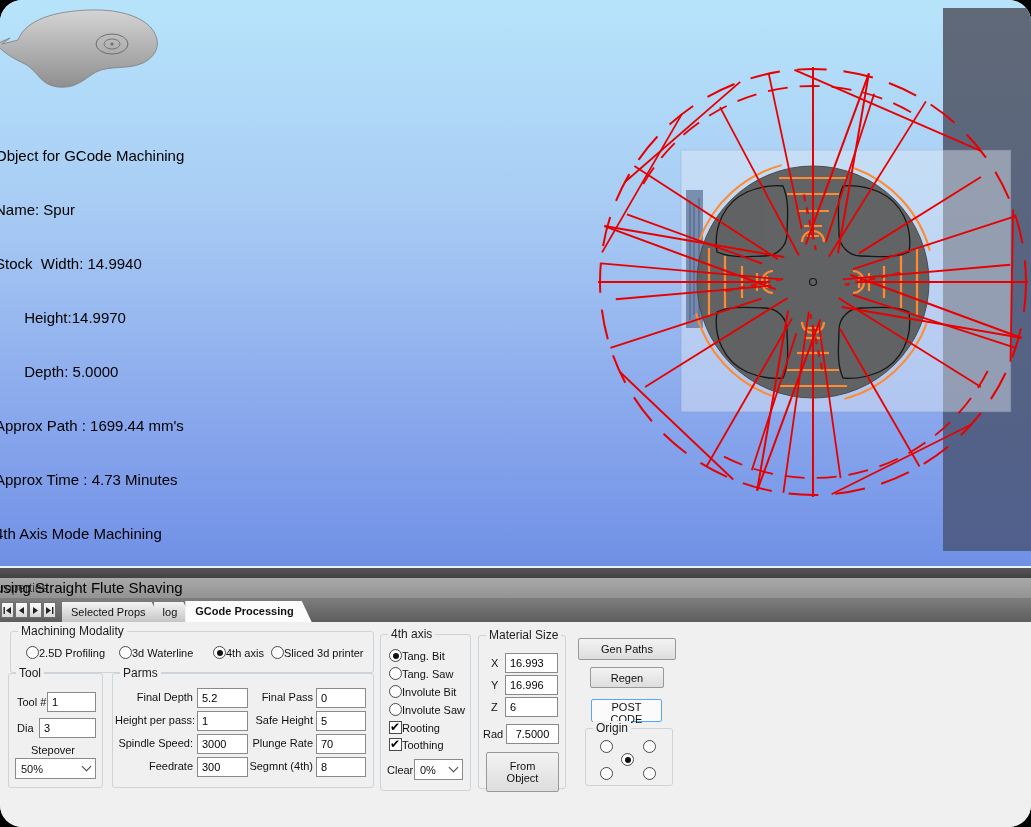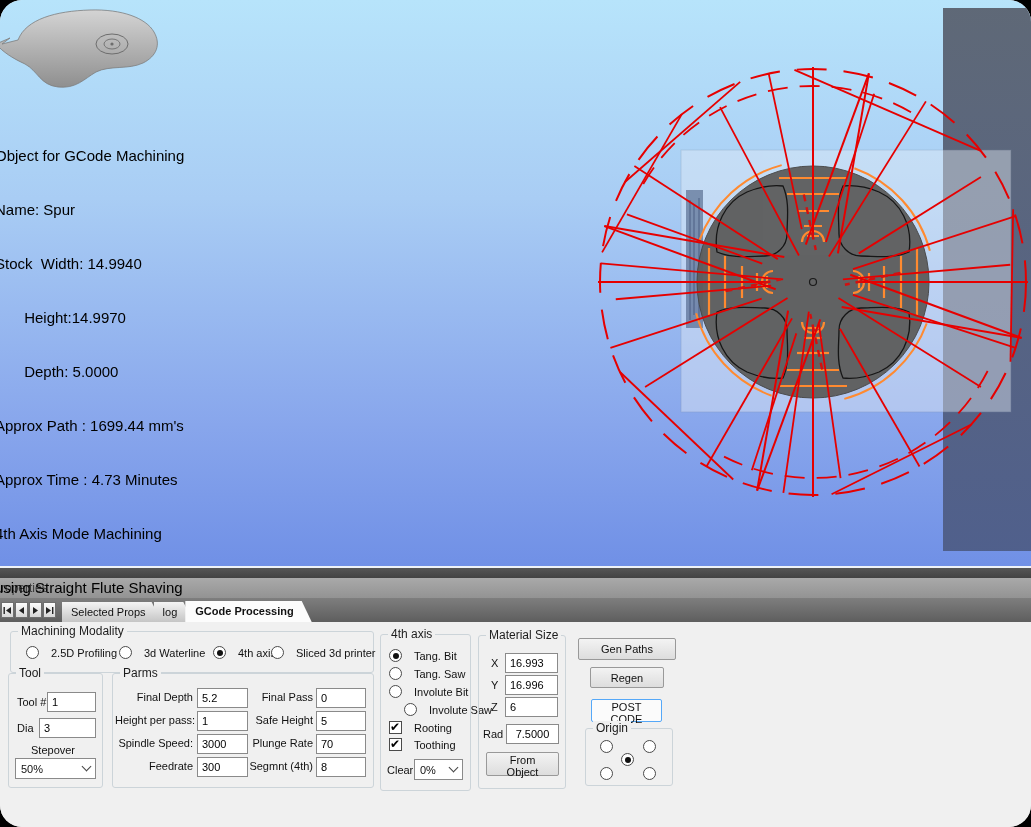--- a/index.html
+++ b/index.html
@@ -35,21 +35,21 @@
 
   
   .grp{position:absolute;border:1px solid #ccd4d9;border-radius:3px;}
   .glbl{position:absolute;top:-8px;left:7px;background:#f0f0f0;padding:0 3px;
         font-size:12px;color:#1c1c1c;white-space:nowrap;}
   .lbl{position:absolute;font-size:11px;color:#111;white-space:nowrap;}
   .lbl.r{text-align:right;}
   .fld{position:absolute;height:20px;border:1px solid #8a8a8a;background:#fff;
        font:11px "Liberation Sans",sans-serif;padding:0 4px;box-sizing:border-box;
        overflow:hidden;}
-  .opt{position:absolute;font-size:11px;color:#111;display:flex;gap:12px;
+  .opt{position:absolute;font-size:11px;color:#111;display:flex;gap:0;
        align-items:center;white-space:nowrap;}
   .radio{display:inline-block;width:13px;height:13px;border:1px solid #4a4a4a;
          border-radius:50%;background:#fff;position:relative;box-sizing:border-box;}
   .radio.on::after{content:"";position:absolute;left:2.5px;top:2.5px;width:6px;
          height:6px;border-radius:50%;background:#111;}
   .cb{display:inline-block;width:13px;height:13px;border:1px solid #4a4a4a;
       background:#fff;position:relative;box-sizing:border-box;}
   .cb.on::after{content:"✔";position:absolute;left:0;top:-2px;font-size:12px;color:#000;}
   .btn{position:absolute;background:linear-gradient(#f3f3f3,#dddddd);
        border:1px solid #999;border-radius:2px;font:11px "Liberation Sans",sans-serif;
@@ -288,21 +288,21 @@
           <span>Tang. Bit</span>
           </span>
         <span class="opt" style="left:8px;top:32px;">
           <span class="radio"></span>
           <span>Tang. Saw</span>
           </span>
         <span class="opt" style="left:8px;top:50px;">
           <span class="radio"></span>
           <span>Involute Bit</span>
           </span>
-        <span class="opt" style="left:23px;top:68px;text-align:center;">
+        <span class="opt" style="left:8px;top:68px;text-align:center;">
           <span class="radio"></span>
           <span>Involute Saw</span>
           </span>
         <span class="opt" style="left:8px;top:86px;">
           <span class="cb on"></span>
           <span>Rooting</span>
           </span>
         <span class="opt" style="left:8px;top:103px;">
           <span class="cb on"></span>
           <span>Toothing</span>
@@ -317,21 +317,21 @@
       <div class="grp" style="left:478px;top:13px;width:86px;height:152px;">
         <span class="glbl">Material Size</span>
         <span class="lbl" style="left:12px;top:21px;">X</span>
         <input class="fld" style="left: 26px; top: 17px; width: 53px;" value="16.993">
         <span class="lbl" style="left:12px;top:43px;">Y</span>
         <input class="fld" style="left: 26px; top: 39px; width: 53px;" value="16.996">
         <span class="lbl" style="left:12px;top:65px;">Z</span>
         <input class="fld" style="left: 26px; top: 61px; width: 53px;" value="6">
         <span class="lbl" style="left:4px;top:92px;">Rad</span>
         <input class="fld" style="left: 27px; top: 88px; width: 53px; text-align: center;" value="7.5000">
-        <button class="btn" style="left:7px;top:116px;width:73px;height:24px;">From Object</button>
+        <button class="btn" style="left:7px;top:116px;width:73px;height:40px;">From Object</button>
       </div>
 
       <button class="btn" style="left:578px;top:16px;width:98px;height:22px;">Gen Paths</button>
       <button class="btn" style="left:590px;top:45px;width:74px;height:21px;">Regen</button>
       <button class="btn post" style="left:591px;top:77px;width:71px;height:23px;">POST CODE</button>
 
       <div class="grp" style="left:585px;top:106px;width:86px;height:56px;">
         <span class="glbl">Origin</span>
         <span class="radio" style="position:absolute;left:14px;top:11px;"></span>
         <span class="radio" style="position:absolute;left:57px;top:11px;"></span>

